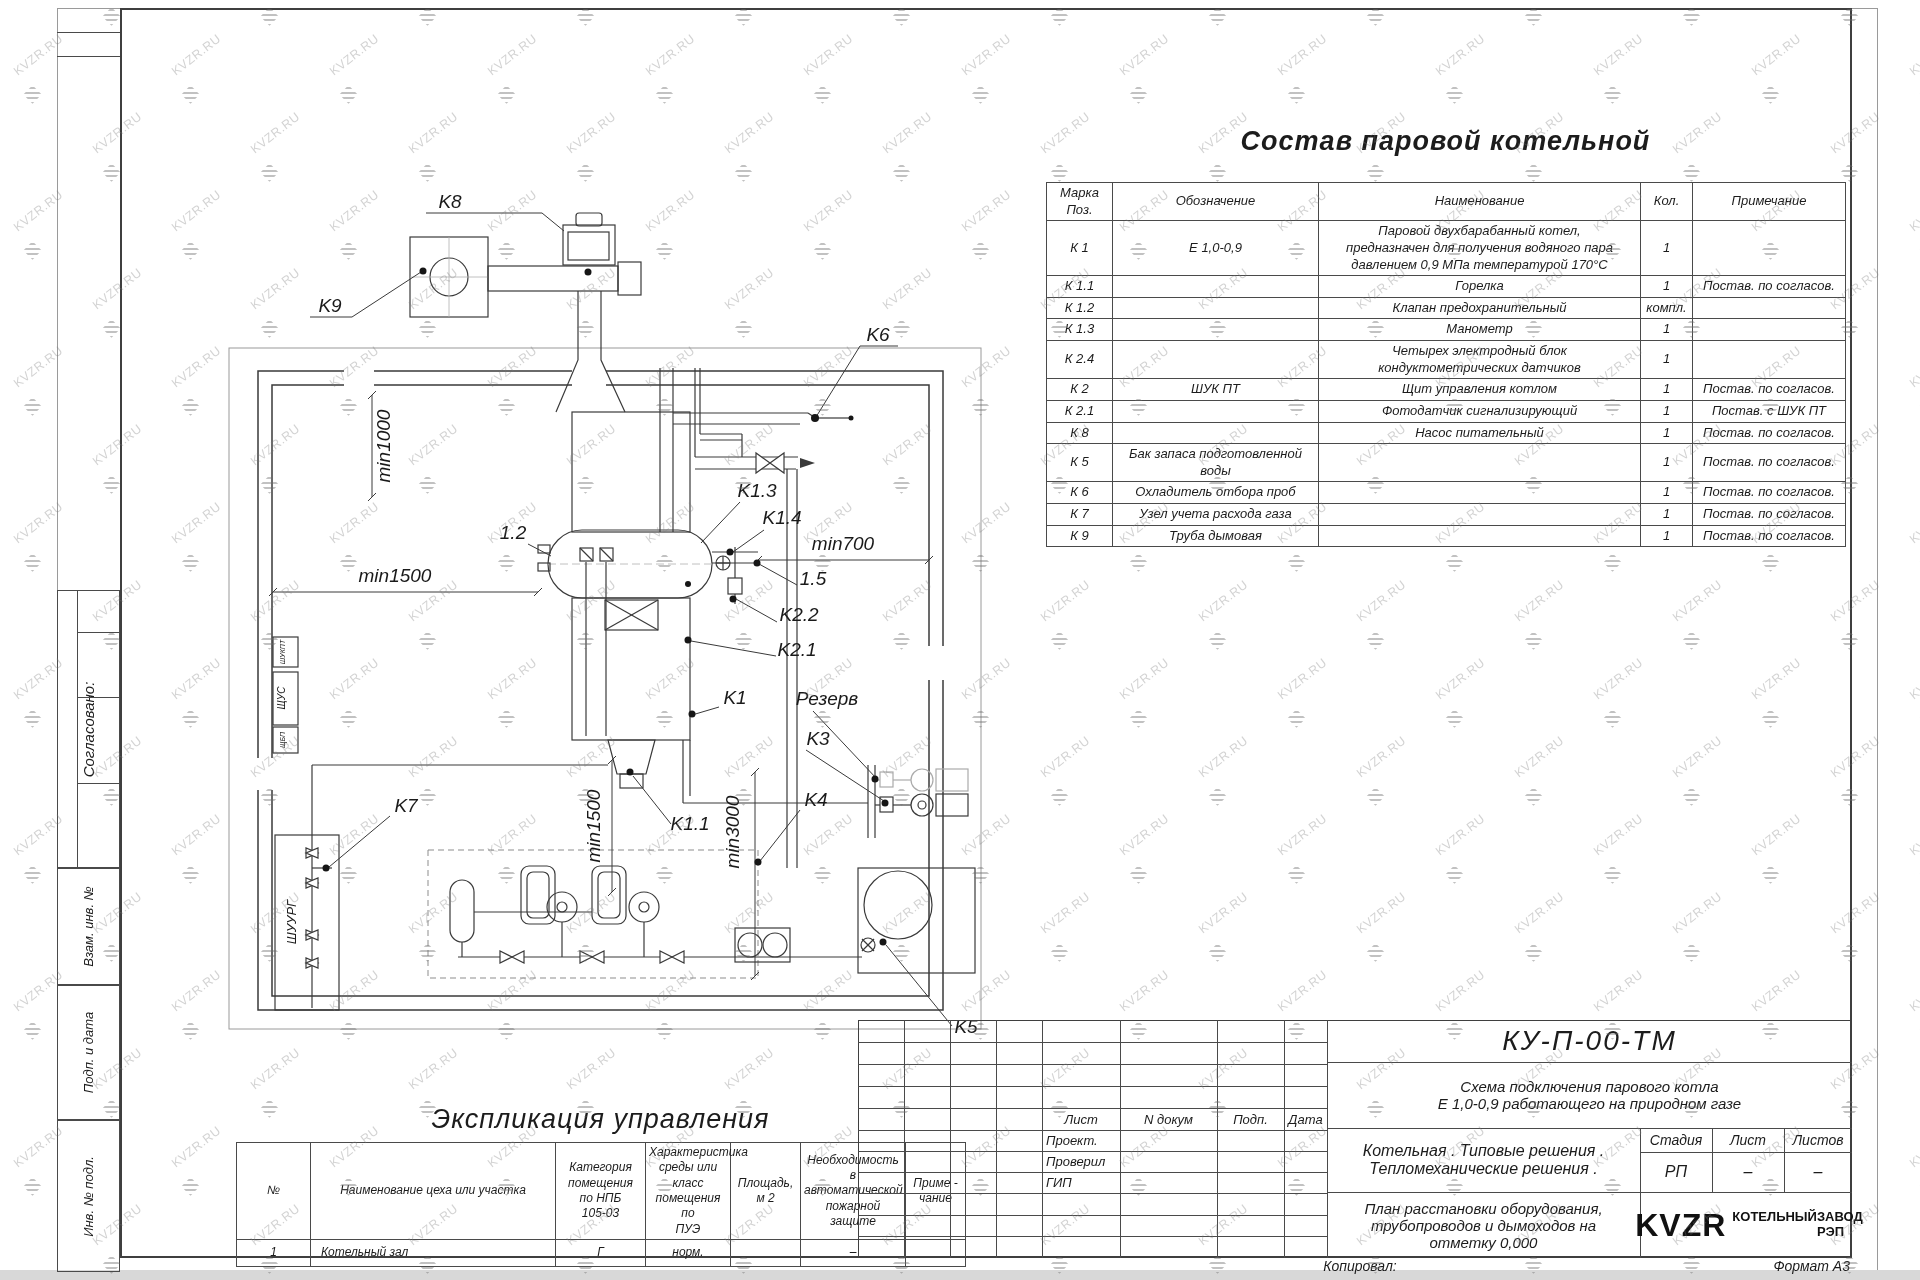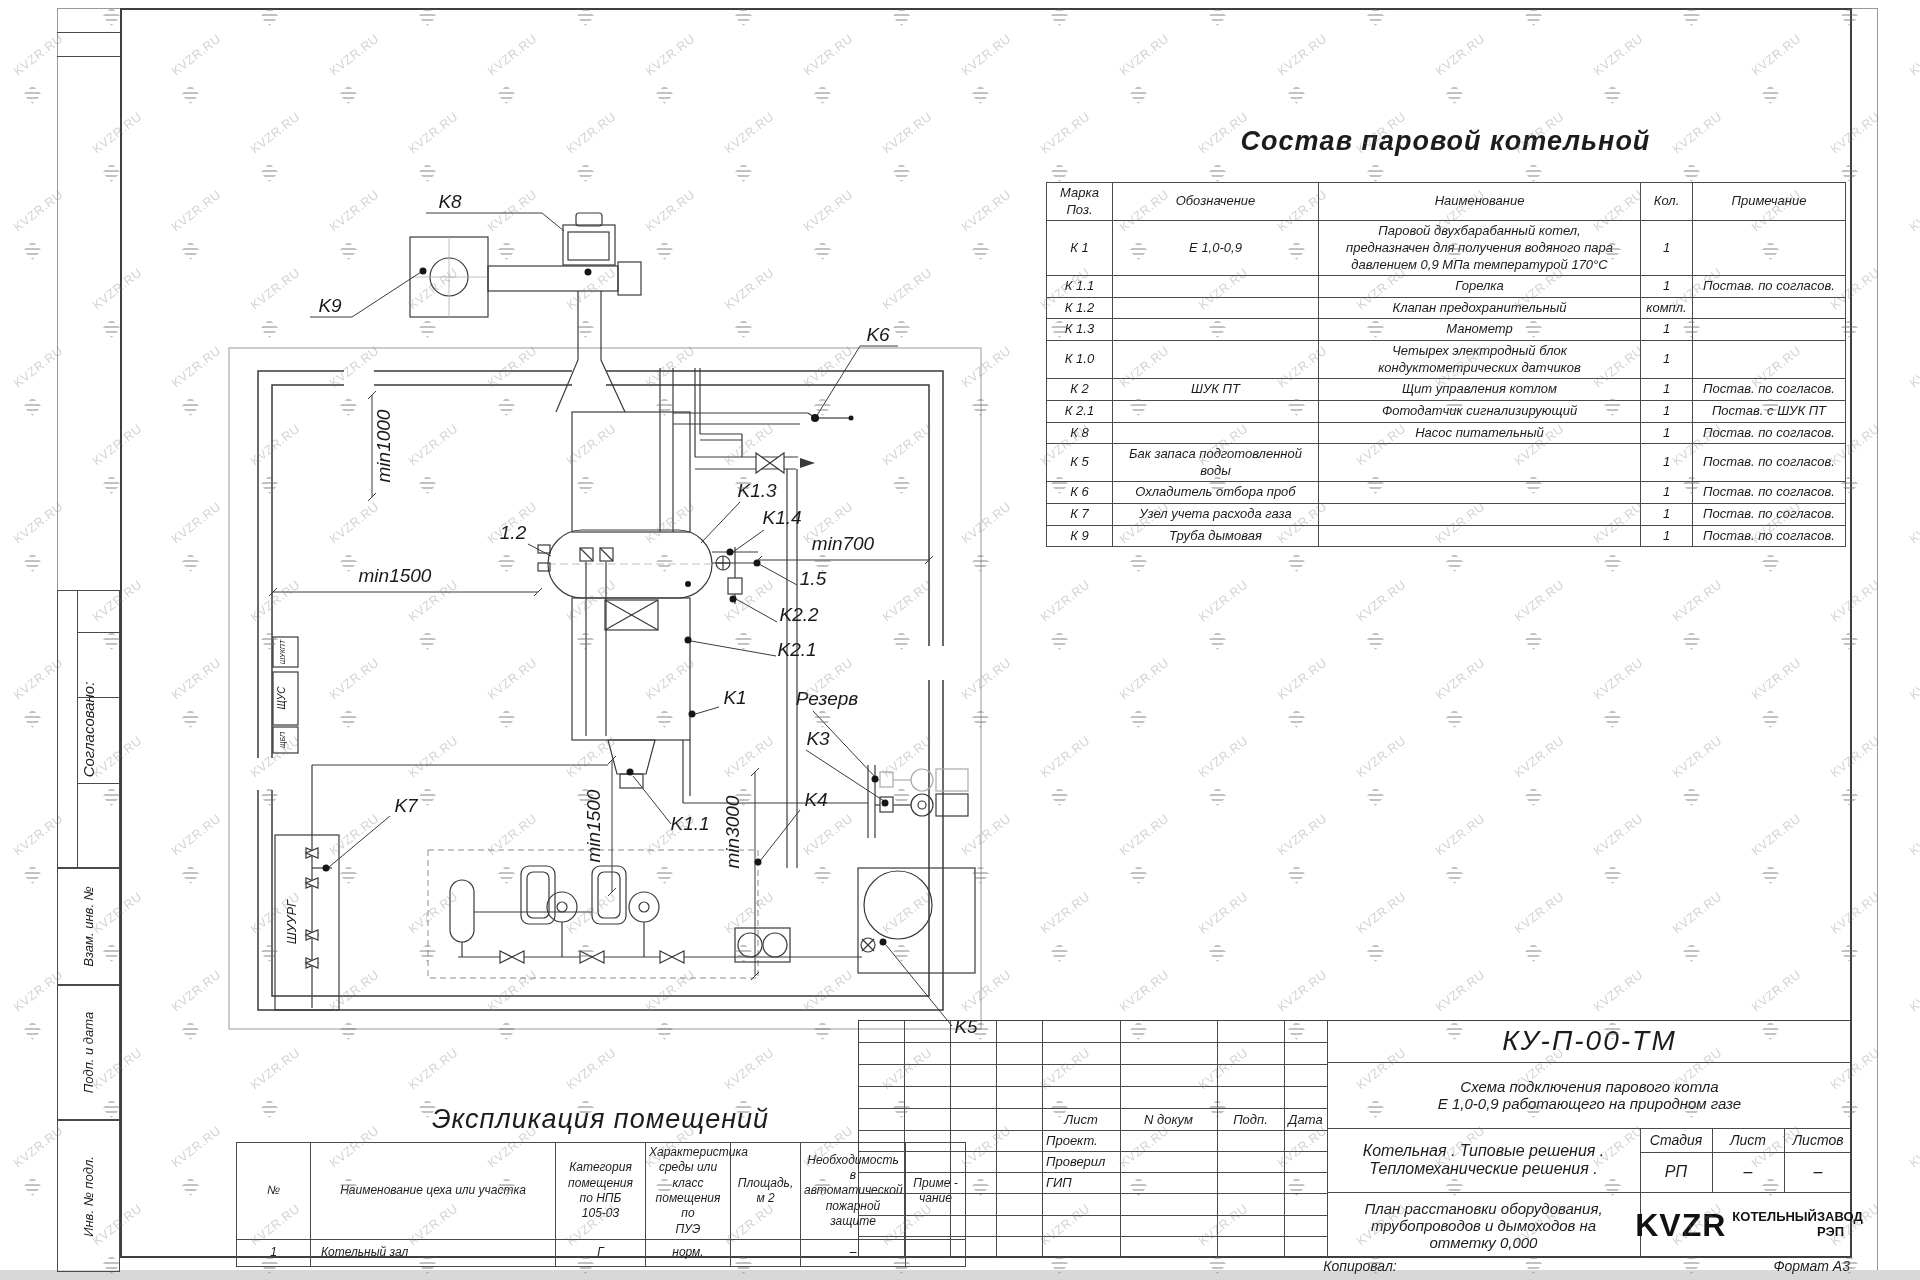--- a/index.html
+++ b/index.html
@@ -370,21 +370,21 @@
         <td></td>
       </tr>
   <tr>
         <td>К 1.3</td>
         <td></td>
         <td>Манометр</td>
         <td>1</td>
         <td></td>
       </tr>
   <tr>
-        <td>К 1.0</td>
+        <td>К 2.4</td>
         <td></td>
         <td>Четырех электродный блок
 кондуктометрических датчиков</td>
         <td>1</td>
         <td></td>
       </tr>
   <tr>
         <td>К 2</td>
         <td>ШУК ПТ</td>
         <td>Щит управления котлом</td>
@@ -430,21 +430,21 @@
   <tr>
         <td>К 9</td>
         <td>Труба дымовая</td>
         <td></td>
         <td>1</td>
         <td>Постав. по согласов.</td>
       </tr>
 </tbody>
   </table>
 
-<div class="tbl-title" style="left:236px;top:1104px;width:729px;">Экспликация помещений</div>
+<div class="tbl-title" style="left:236px;top:1104px;width:729px;">Экспликация управления</div>
 <table id="expl-table">
   <colgroup>
       <col style="width:74px">
       <col style="width:245px">
       <col style="width:90px">
       <col style="width:85px">
       <col style="width:70px">
       <col style="width:105px">
       <col style="width:60px">
     </colgroup>

